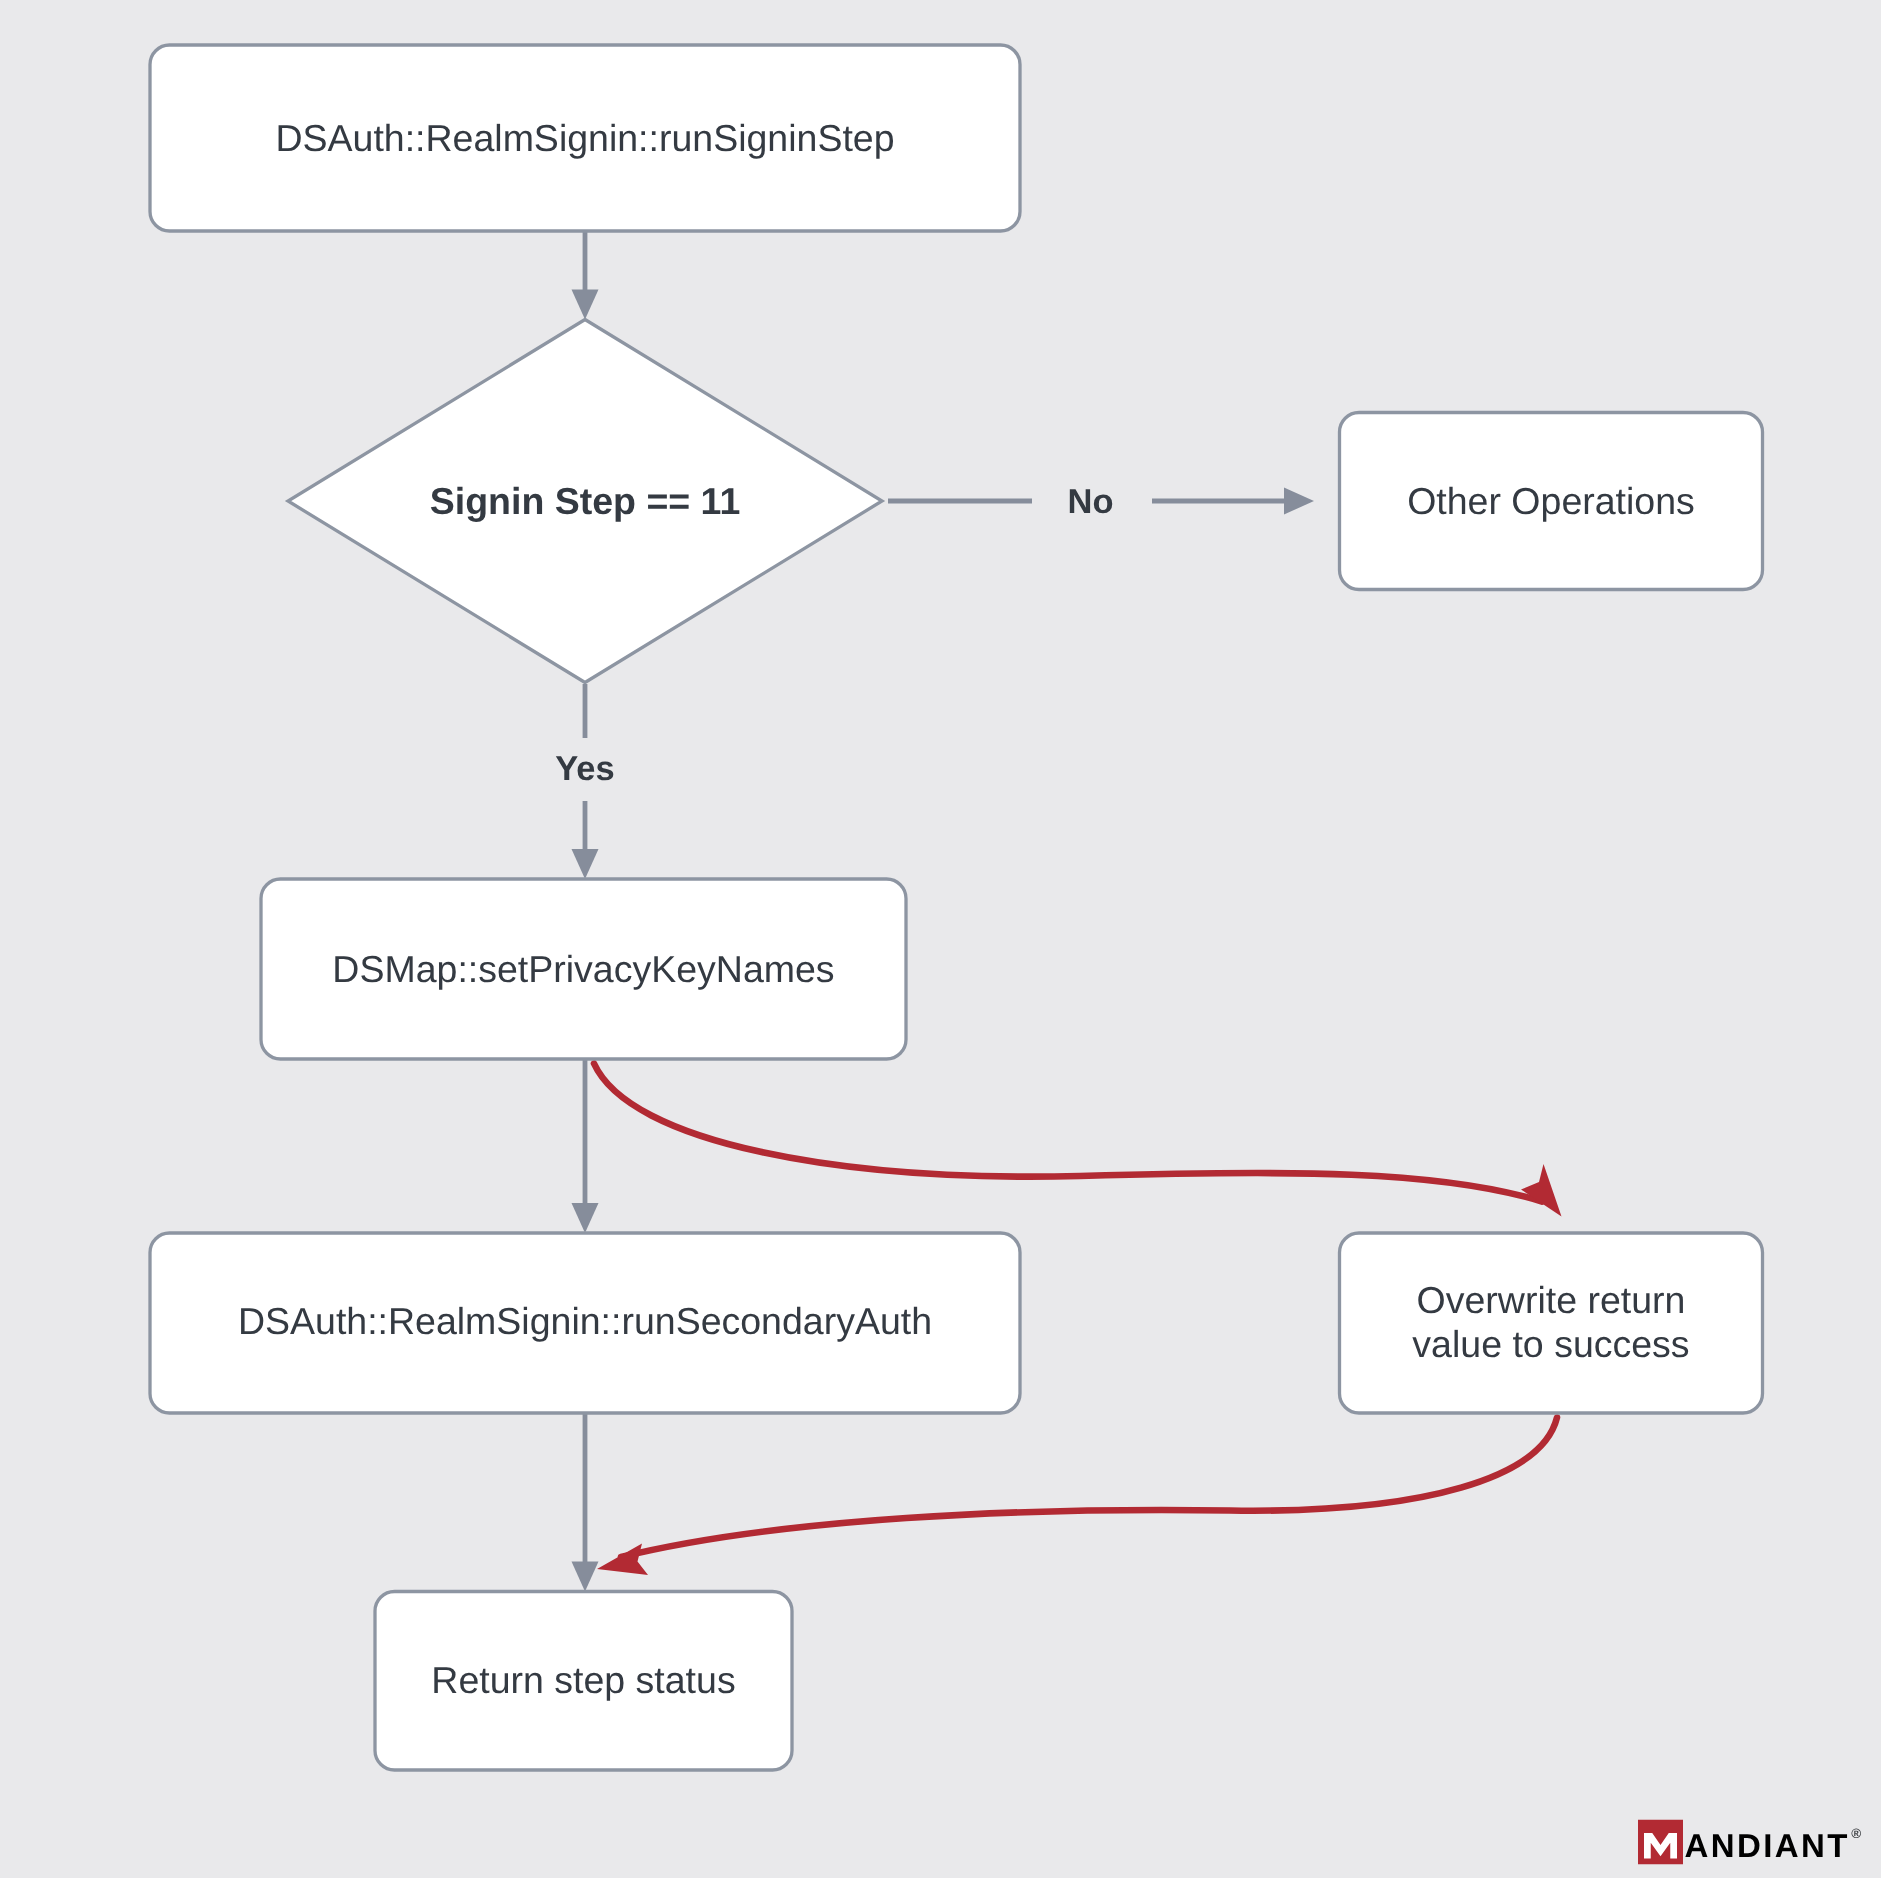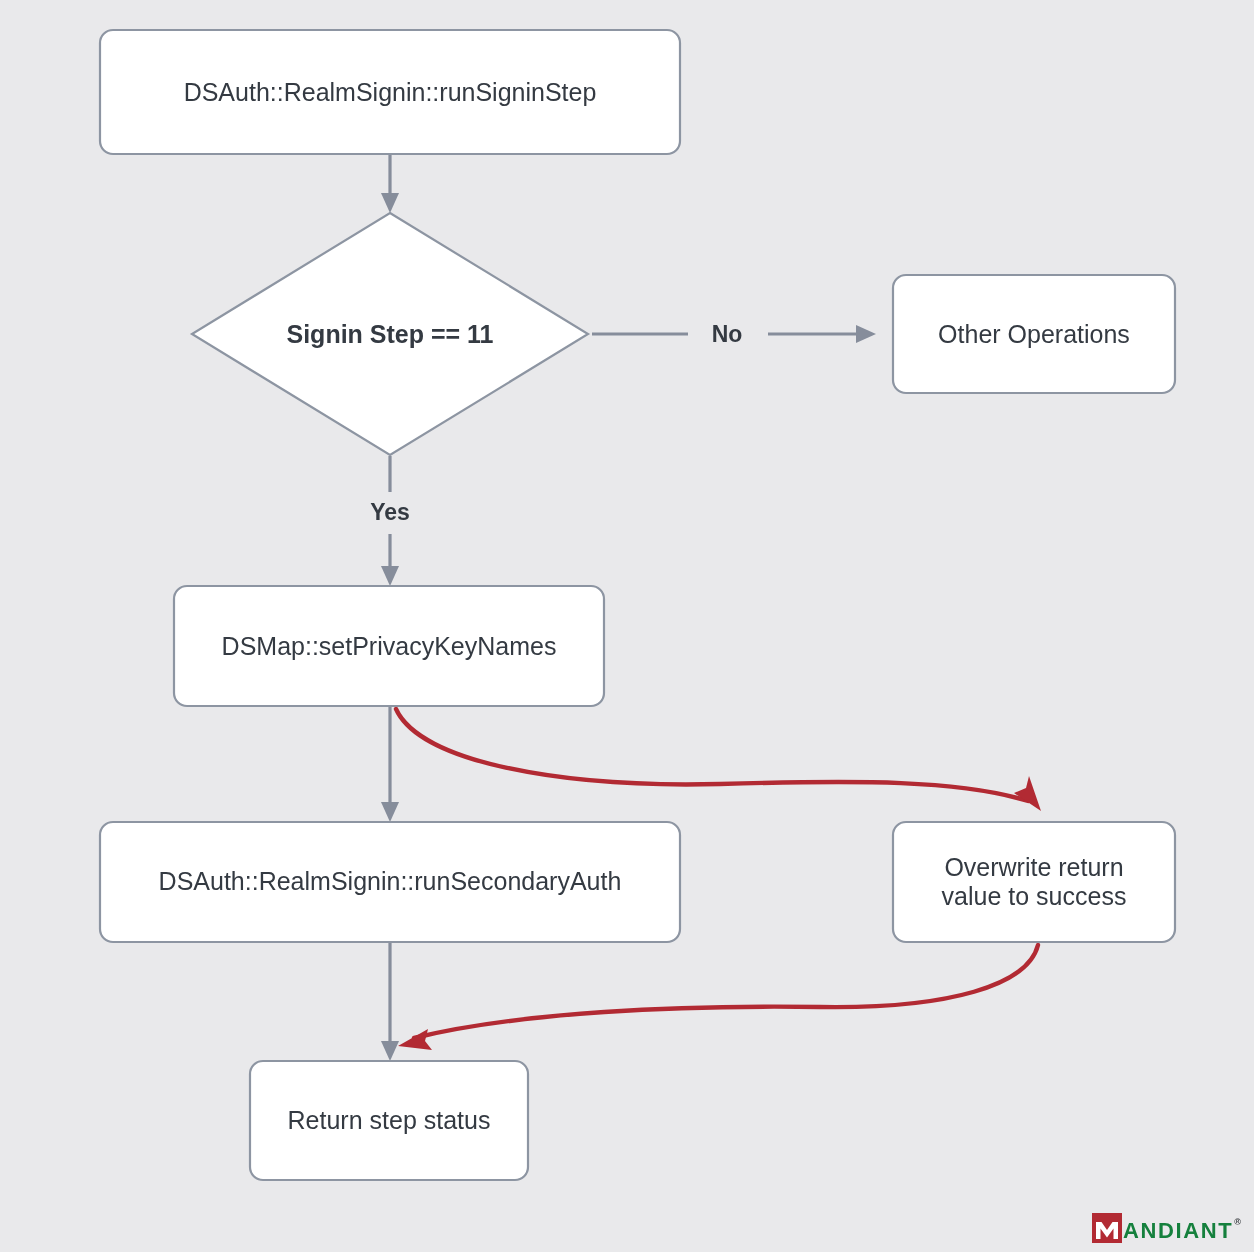--- a/index.html
+++ b/index.html
@@ -92,21 +92,21 @@
     align-items: center;
     gap: 1px;
   }
   #brand-mark {
     width: 30px;
     height: 30px;
     position: relative;
     flex: 0 0 auto;
   }
   #brand-wordmark {
-    color: #15803d;
+    color: #000000;
     font-family: "Liberation Sans", sans-serif;
     font-size: 22px;
     font-weight: 700;
     letter-spacing: 1.6px;
     line-height: 1;
     position: relative;
     top: 3px;
   }
   #brand-tm {
     color: #3f4246;

